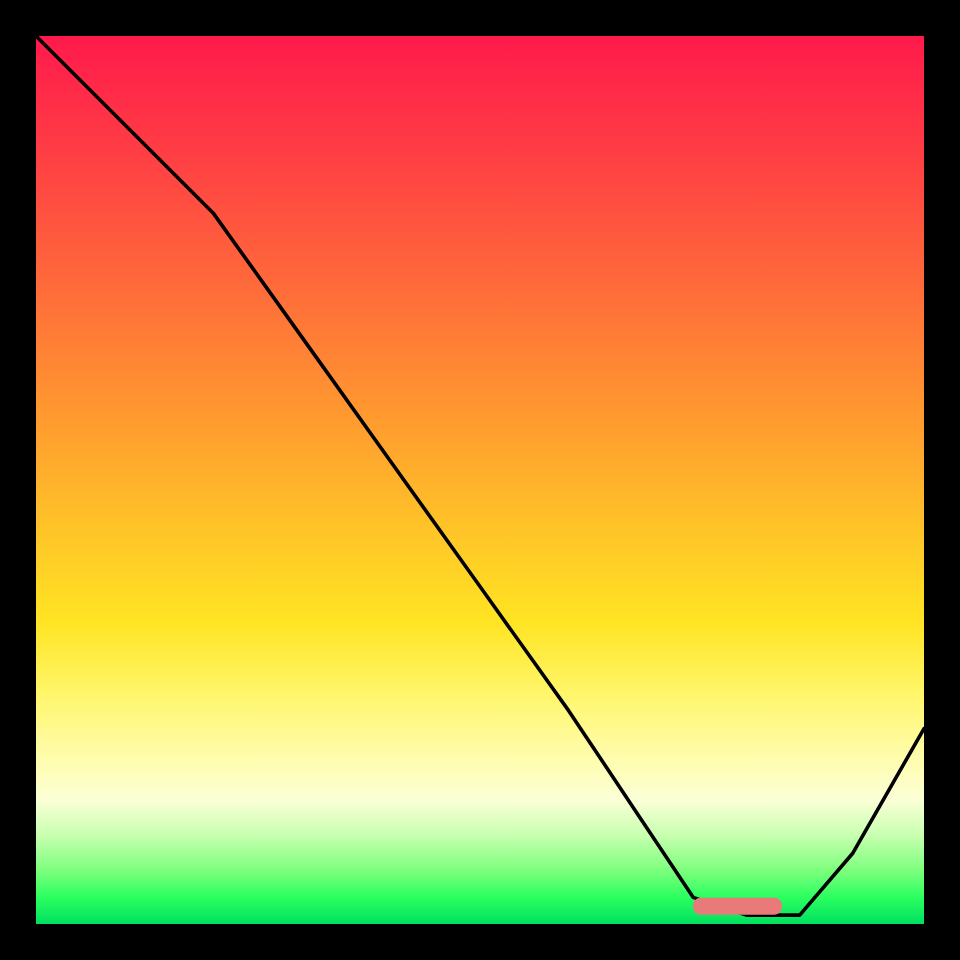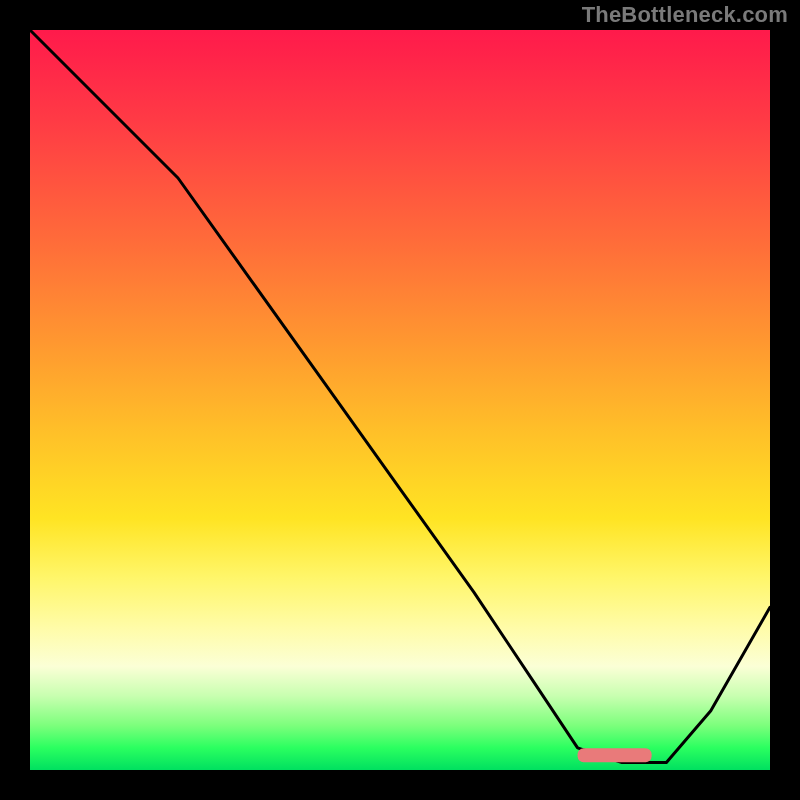--- a/index.html
+++ b/index.html
@@ -78,15 +78,14 @@
 
 <div class="frame">
 
   <div class="plot-area"></div>
 
   <svg class="curve" viewBox="0 0 740 740" preserveAspectRatio="none">
     <path id="curve-path" class="curve-path" d="M0.0 0.0 L74.0 74.0 L148.0 148.0 L222.0 251.6 L296.0 355.2 L370.0 458.8 L444.0 562.4 L503.2 651.2 L547.6 717.8 L592.0 732.6 L636.4 732.6 L680.8 680.8 L740.0 577.2"></path>
     <rect id="marker-rect" class="marker" rx="6" ry="6" x="547.6" y="718.2" width="74.0" height="14" fill="#e97a7a"></rect>
   </svg>
 
-  <div class="watermark">TheBottleneck.com</div>
 
 </div>
 
 </body></html>

